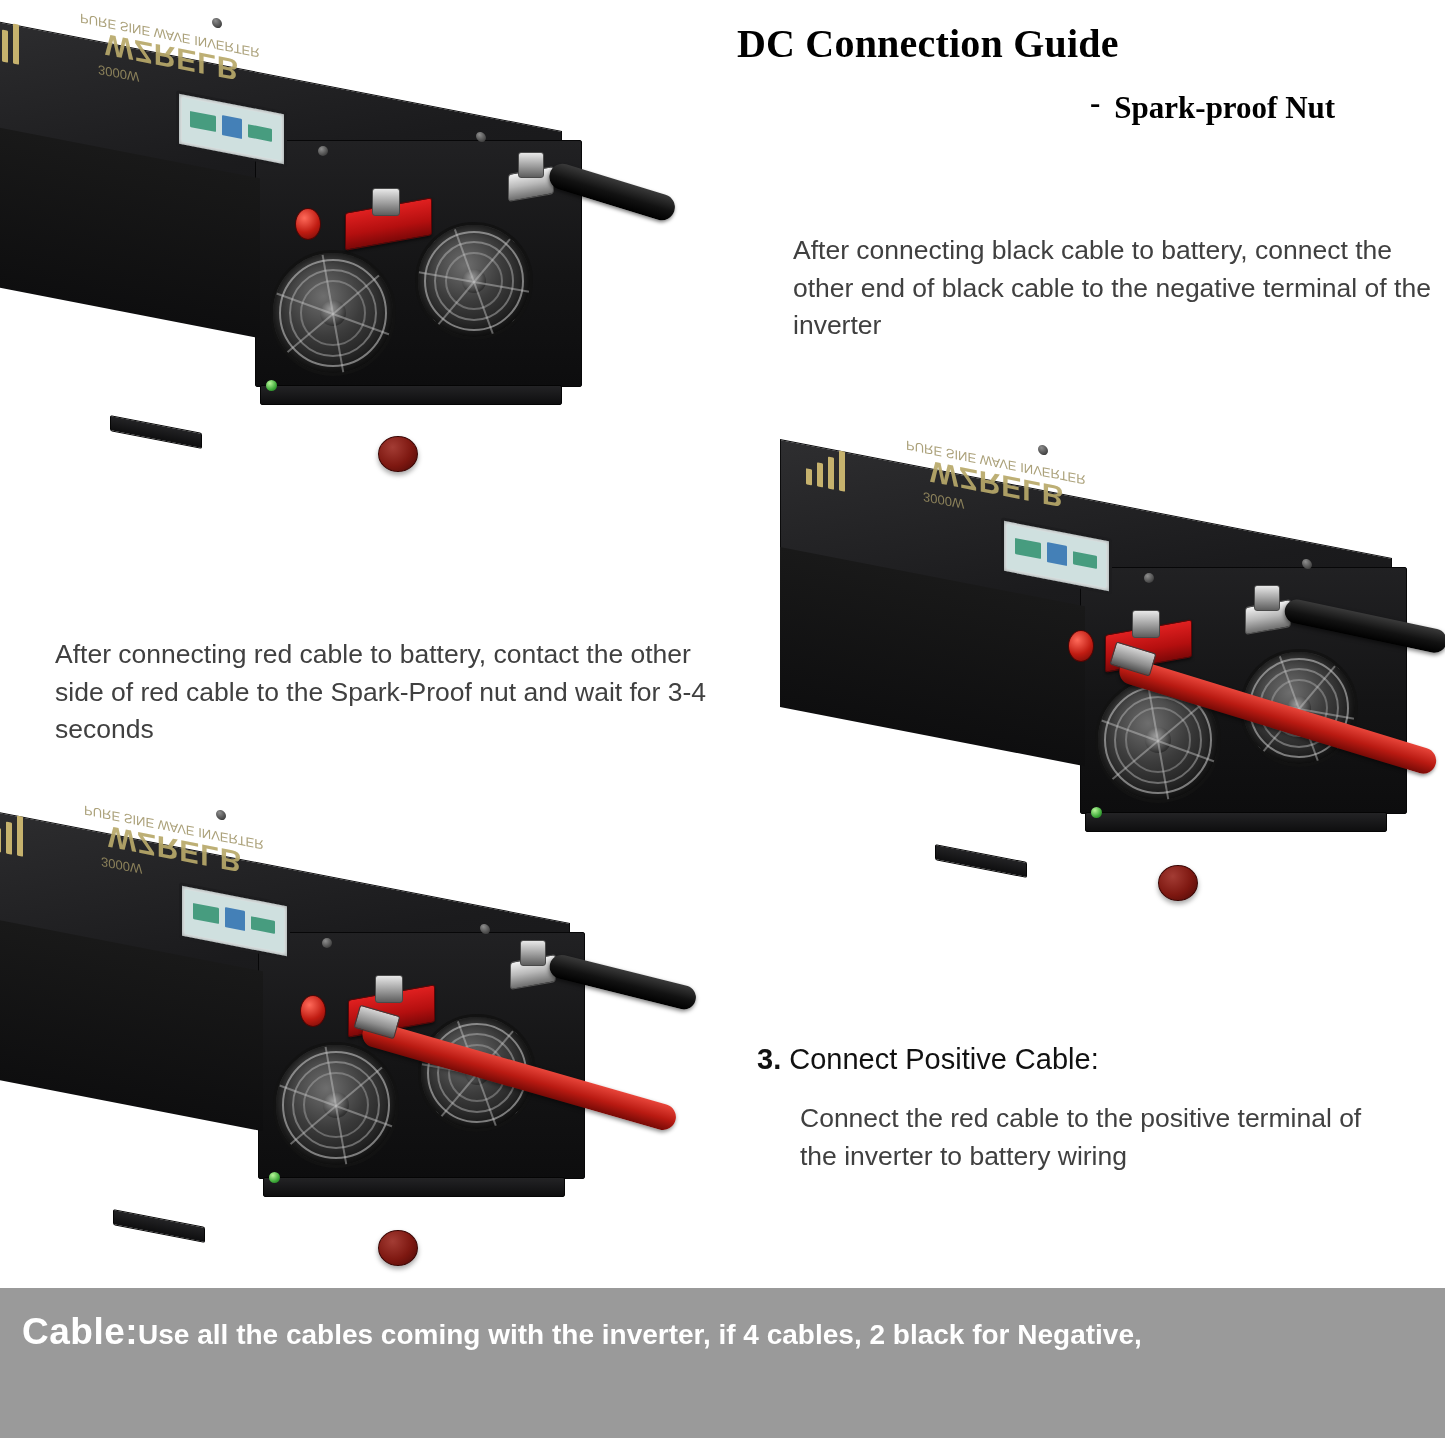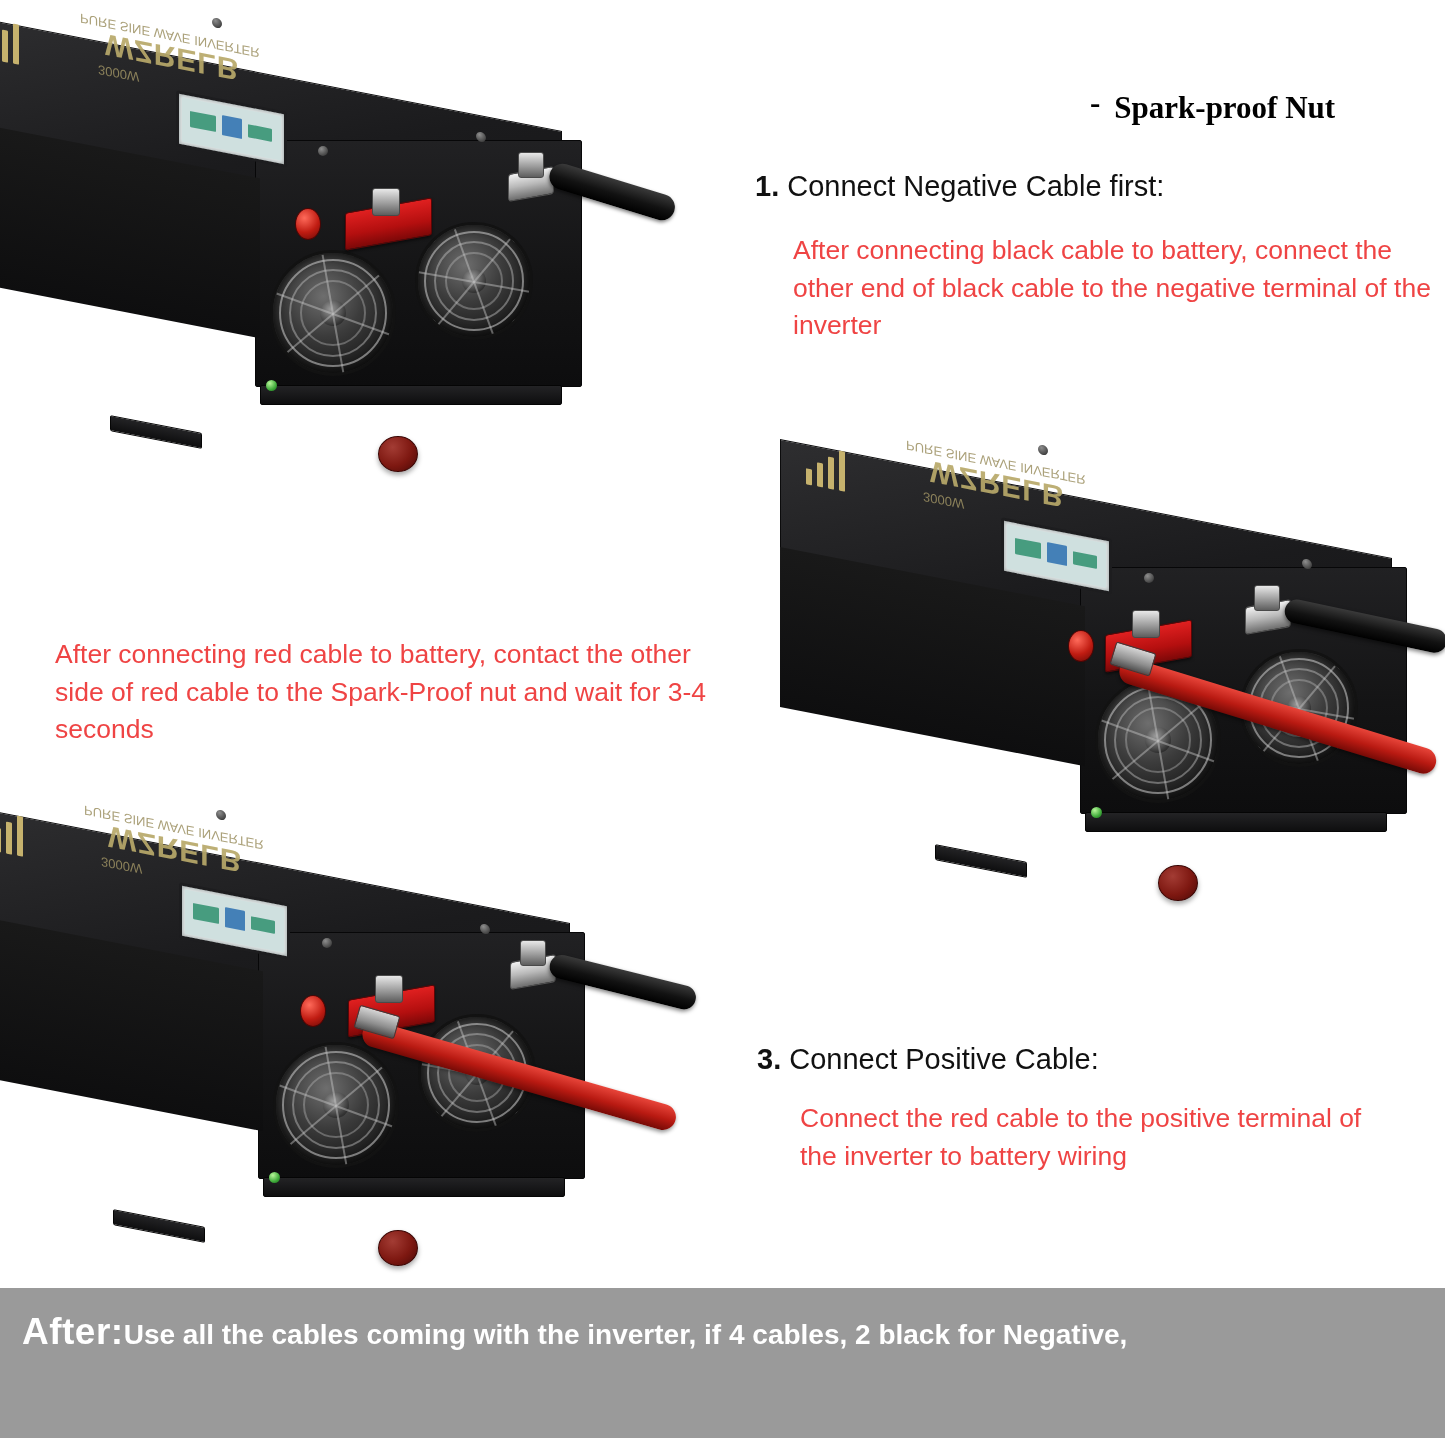--- a/index.html
+++ b/index.html
@@ -23,21 +23,21 @@
     font-weight:bold;font-size:31px;color:#000;
   }
   .subtitle .dash{display:inline-block;margin-right:14px;transform:translateY(-5px);}
 
   
   .step-head{
     position:absolute;font-size:29px;color:#111;white-space:nowrap;
   }
   .step-head .num{font-weight:bold;margin-right:8px;}
   .step-body{
-    position:absolute;font-size:26.5px;line-height:1.42;color:#ef4444;
+    position:absolute;font-size:26.5px;line-height:1.42;color:#404040;
   }
 
   #step1-head{left:755px;top:170px;}
   #step1-body{left:793px;top:232px;width:640px;}
 
   #step2-head{left:18px;top:578px;}
   #step2-body{left:55px;top:636px;width:680px;}
 
   #step3-head{left:757px;top:1043px;}
   #step3-body{left:800px;top:1100px;width:600px;}
@@ -175,20 +175,21 @@
   .foot{
     position:absolute;background:linear-gradient(180deg,#232325,#0e0e0f);
     border:1px solid #050505;border-radius:2px;
   }
 </style>
 </head>
 <body>
 
 <div class="stage">
 
+  <div class="title">DC Connection Guide</div>
   <div class="subtitle">
     <span class="dash">-</span><span>Spark-proof Nut</span>
   </div>
 
   <div class="inv" style="left:-40px;top:0px;width:640px;height:470px;">
     <div class="top-face" style="left:0px;top:14px;width:600px;height:215px;transform:skewY(11deg);transform-origin:left top;"></div>
     <div class="front-face" style="left:295px;top:140px;width:325px;height:245px;"></div>
     <div class="side-face" style="left:0px;top:120px;width:300px;height:160px;transform:skewY(11deg);transform-origin:left top;"></div>
     <div class="foot" style="left:300px;top:385px;width:300px;height:18px;"></div>
     <div class="foot" style="left:150px;top:424px;width:90px;height:14px;transform:skewY(11deg);"></div>
@@ -404,31 +405,28 @@
     <div class="term-post" style="left:562px;top:150px;width:24px;height:24px;"></div>
 
     <div class="cable-black" style="left:592px;top:162px;width:150px;height:24px;transform:rotate(14deg);transform-origin:left center;"></div>
 
     <div class="cable-red" style="left:405px;top:228px;width:325px;height:26px;transform:rotate(16deg);transform-origin:left center;"></div>
     <div class="lug" style="left:398px;top:220px;width:40px;height:22px;transform:rotate(16deg);"></div>
 
     <div class="loose-nut" style="left:420px;top:440px;width:38px;height:34px;"></div>
   </div>
 
-  <div class="step-head" id="step1-head">
-    <span class="num">1.</span><span>Connect Negative Cable first:</span>
-  </div>
   <div class="step-body" id="step1-body">After connecting black cable to battery, connect the other end of black cable to the negative terminal of  the inverter</div>
 
   <div class="step-body" id="step2-body">After connecting red cable to battery, contact the other side of red cable to the Spark-Proof nut and wait for 3-4 seconds</div>
 
   <div class="step-head" id="step3-head">
     <span class="num">3.</span><span>Connect Positive Cable:</span>
   </div>
   <div class="step-body" id="step3-body">Connect the red cable to the positive  terminal of the inverter to battery wiring</div>
 
   <div class="note-bar">
     <div class="note-l1">
-      <span class="note-word">After:</span><span class="note-rest">Use all the cables coming with the inverter, if  4 cables, 2 black for Negative,</span>
+      <span class="note-word">Cable:</span><span class="note-rest">Use all the cables coming with the inverter, if  4 cables, 2 black for Negative,</span>
     </div>
   </div>
 
 </div>
 
 </body></html>

